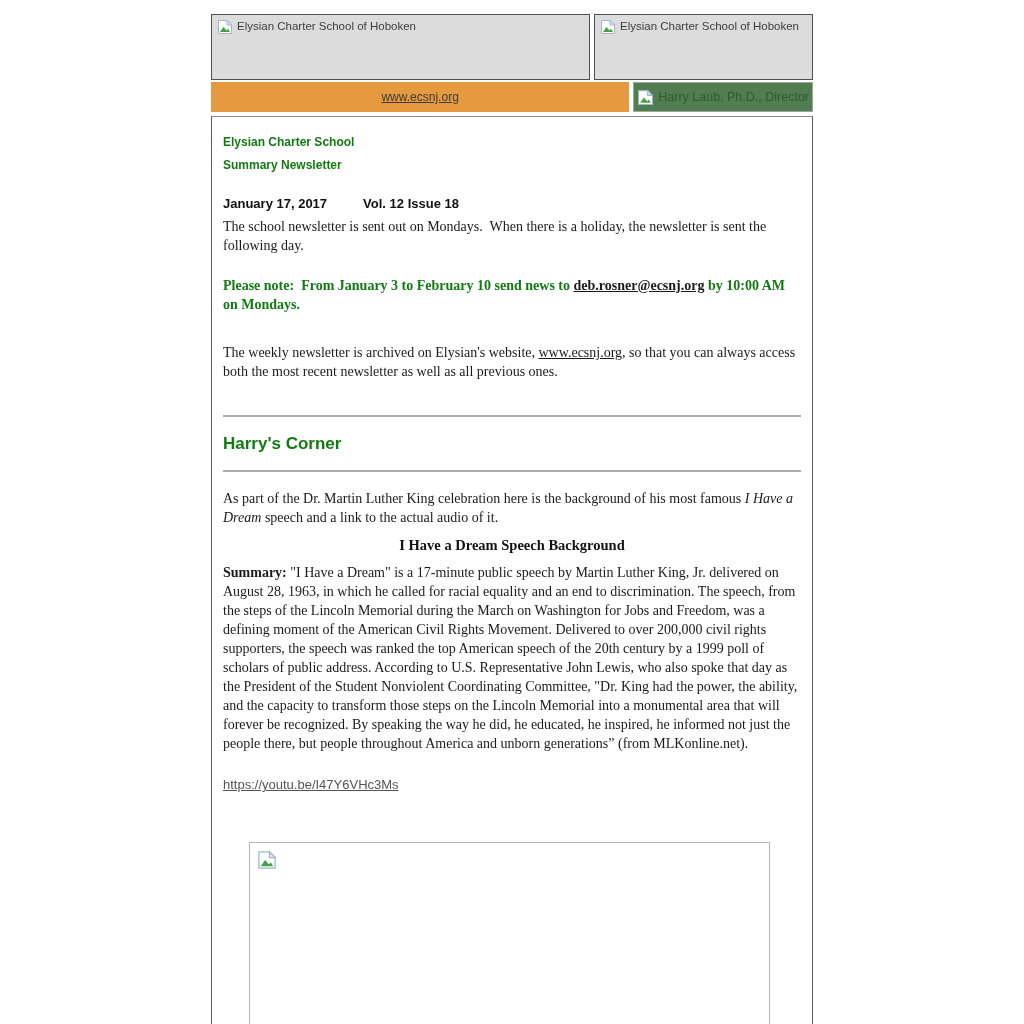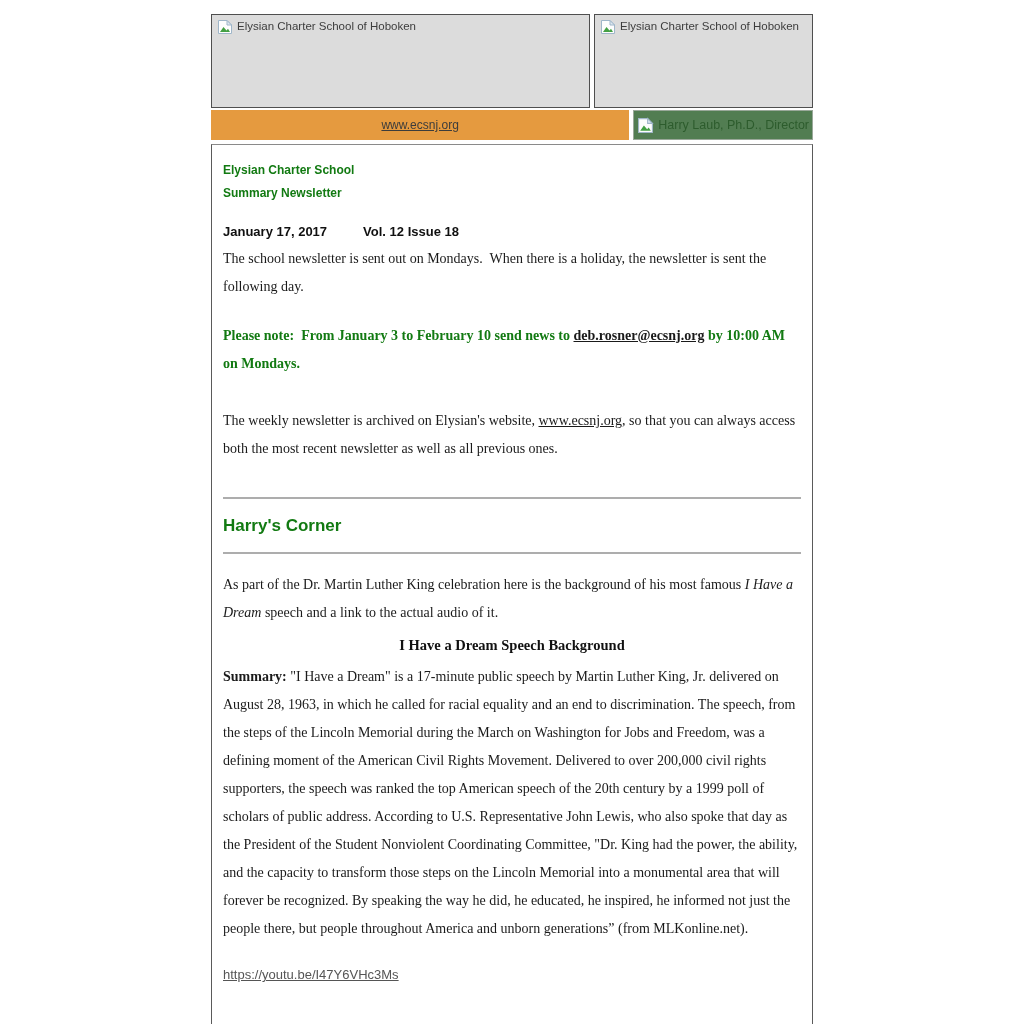--- a/index.html
+++ b/index.html
@@ -7,21 +7,21 @@
     --orange:#E59A3F;
     --dirgreen:#527D52;
     --dark-border:#4f4f4f;
   }
   *{box-sizing:border-box;}
   body{margin:0;background:#ffffff;font-family:"Liberation Sans",sans-serif;}
   .email{width:602px;margin:14px auto 0;}
 
   
   .header-row{display:flex;gap:4px;}
-  .logo-cell{background:#dcdcdc;border:1px solid var(--dark-border);height:94px;
+  .logo-cell{background:#dcdcdc;border:1px solid var(--dark-border);height:66px;
     padding:4px 5px;display:flex;align-items:flex-start;gap:4px;}
   .logo-cell.left{width:379px;}
   .logo-cell.right{flex:1;}
   .alt-text{font-size:11.5px;color:#3d3d3d;padding-top:1px;}
 
   
   .bar-row{display:flex;gap:4px;margin-top:2px;align-items:stretch;}
   .orange-bar{width:426px;height:30px;background:var(--orange);display:flex;}
   .orange-bar .half{flex:1;display:flex;align-items:center;justify-content:center;}
   .orange-link{color:#3c3c3c;font-size:12px;text-decoration:underline;cursor:pointer;}
@@ -30,21 +30,21 @@
   .director-alt{color:#2d5c2d;font-size:12.5px;white-space:nowrap;}
 
   
   .main{border:1px solid #5a5a5a;border-top-color:#8a8a8a;margin-top:4px;background:#fff;
     padding:8px 11px 30px;}
   .masthead{color:var(--green);font-size:12px;line-height:23px;font-weight:bold;margin-top:6px;}
   .tagline{color:var(--green);font-size:14px;font-weight:bold;margin-top:22px;}
   .dateline{font-size:13px;font-weight:bold;color:#101010;margin-top:19px;}
   .dateline .vol{margin-left:36px;}
 
-  .serif{font-family:"Liberation Serif",serif;font-size:14px;line-height:28px;color:#1a1a1a;
+  .serif{font-family:"Liberation Serif",serif;font-size:14px;line-height:19px;color:#1a1a1a;
     margin:6px 0 0;white-space:pre-wrap;}
   .note{font-weight:bold;color:var(--green);margin-top:21px;}
   .note a{color:var(--green);}
   .archive{margin-top:29px;}
   a.plain-link{color:#1a1a1a;text-decoration:underline;cursor:pointer;}
 
   .rule{border:none;height:2px;background:#adadad;margin:34px 0 0;}
   .harrys{color:var(--green);font-size:17px;font-weight:bold;margin-top:17px;
     font-family:"Liberation Sans",sans-serif;}
   .rule2{margin-top:16px;}

